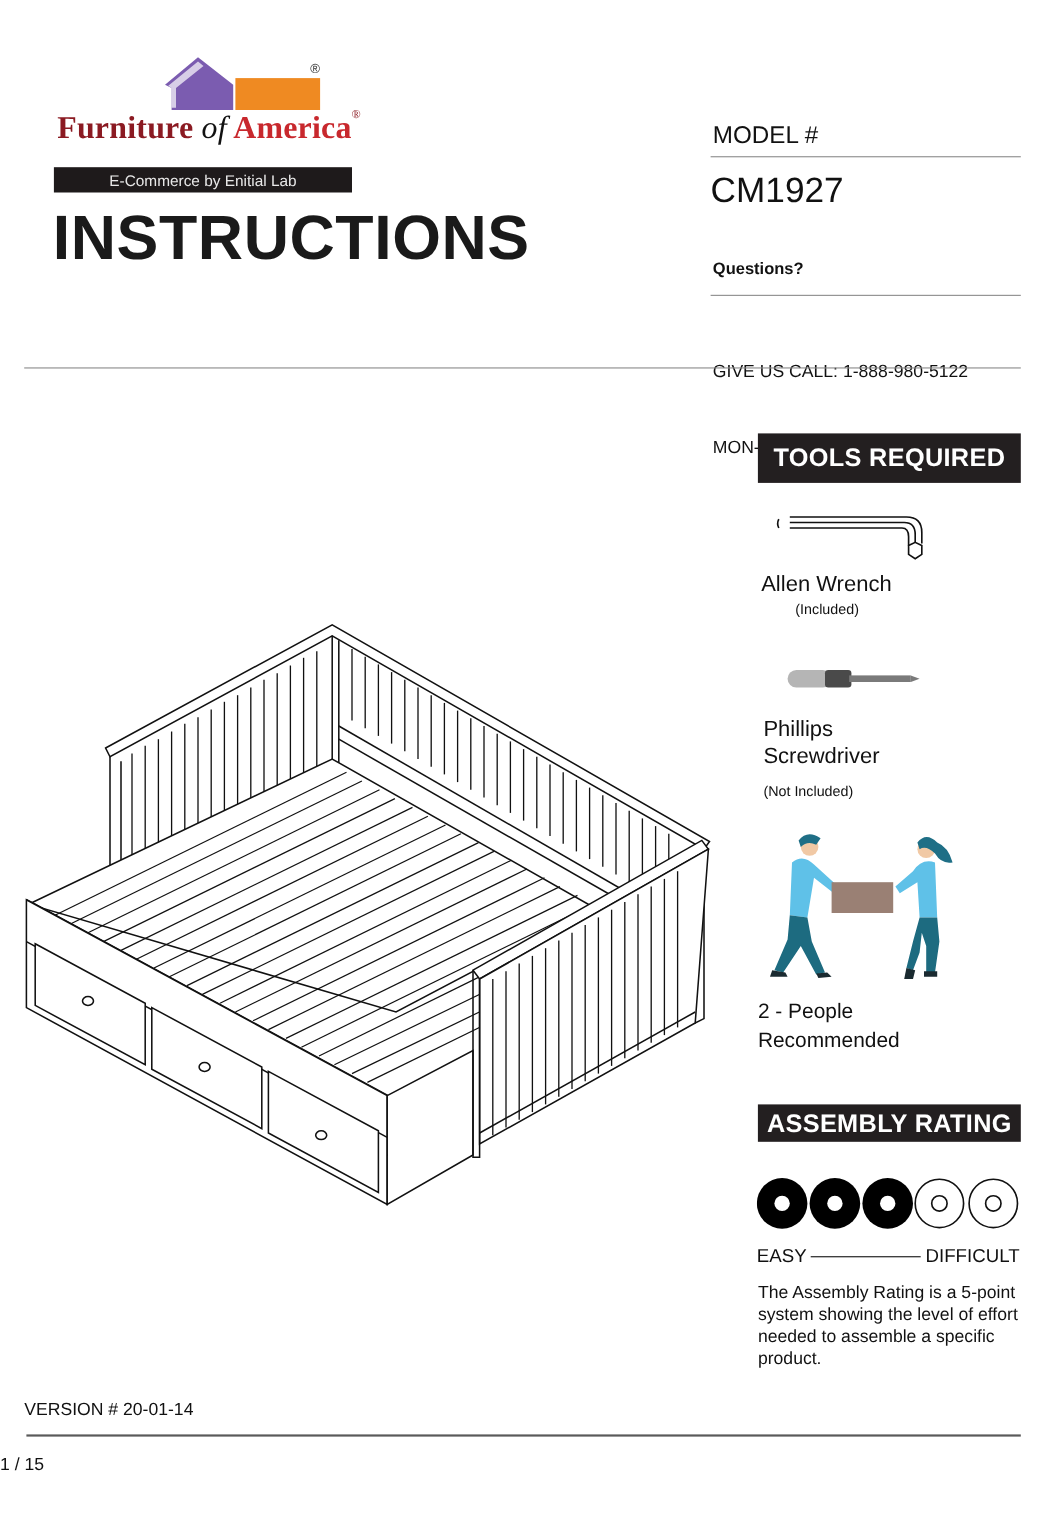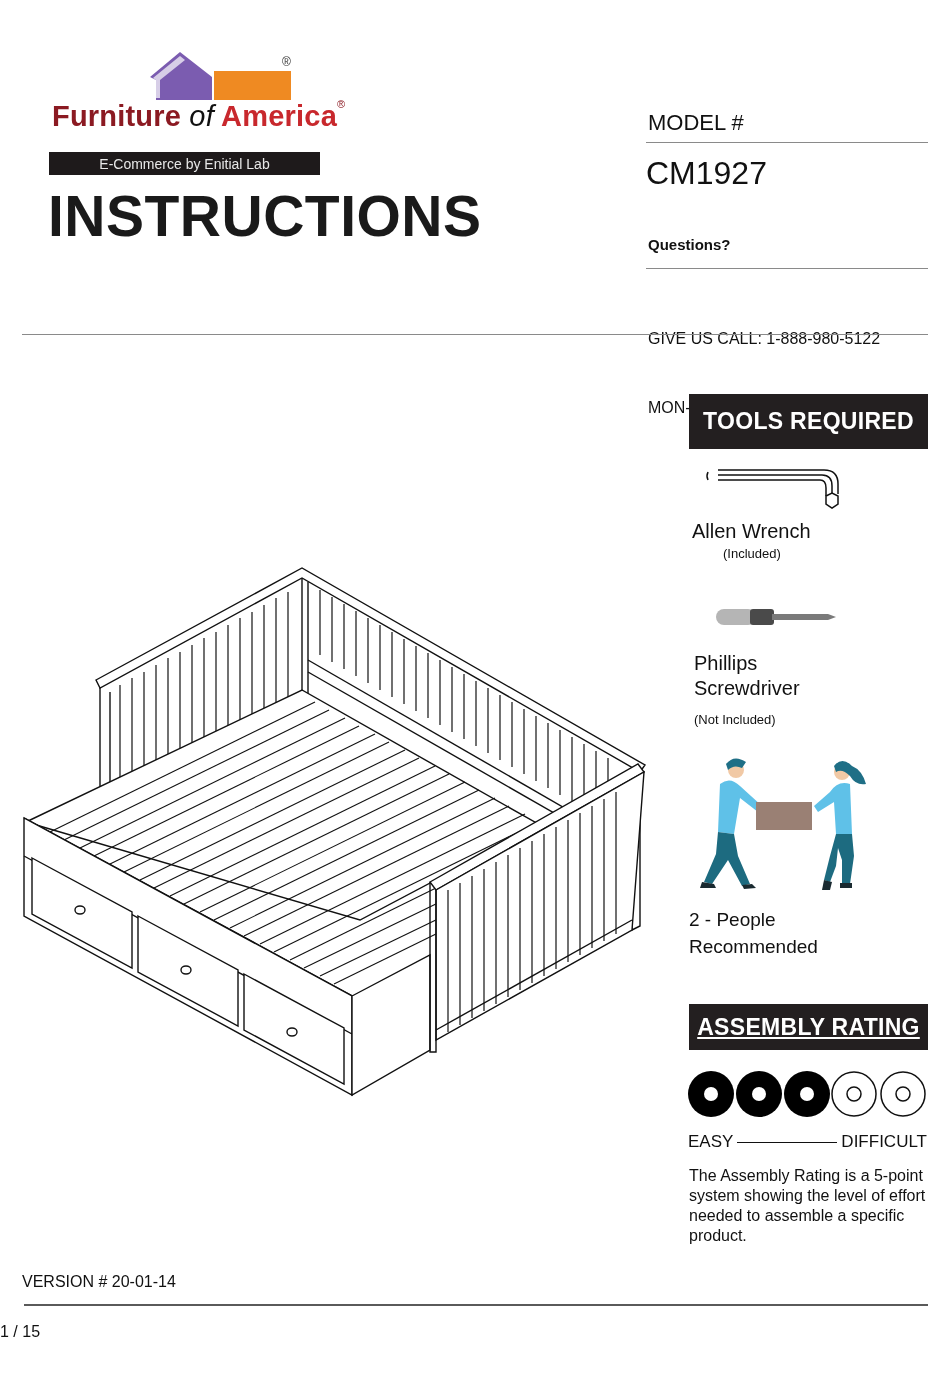--- a/index.html
+++ b/index.html
@@ -1,21 +1,21 @@
 <!DOCTYPE html>
 <html><head>
 <meta charset="utf-8">
 <style>
   html, body { margin:0; padding:0; background:#ffffff; }
   body { width:950px; height:1389px; position:relative; overflow:hidden; font-family:"Liberation Sans", sans-serif; color:#111; }
   .abs { position:absolute; }
 
   
   .logo-house { left:150px; top:50px; width:150px; height:52px; }
-  .brand { left:52px; top:100px; font-family:Liberation Sans, sans-serif; font-size:29px; font-weight:bold; color:#8b1a22; white-space:nowrap; letter-spacing:0.2px; }
+  .brand { left:52px; top:100px; font-family:Liberation Serif, serif; font-size:29px; font-weight:bold; color:#8b1a22; white-space:nowrap; letter-spacing:0.2px; }
   .brand .of { font-style:italic; font-weight:normal; color:#111; }
   .brand .america { color:#c8282d; }
   .brand sup { font-size:11px; font-weight:normal; color:#8b1a22; vertical-align:top; position:relative; top:-2px; }
   .ecom-bar { left:49px; top:152px; width:271px; height:23px; background:#1e1a1b; color:#e8e8e8; font-size:14px; display:flex; align-items:center; justify-content:center; }
 
   .title { left:48px; top:186px; font-weight:bold; font-size:57px; line-height:60px; letter-spacing:0.5px; color:#1a1a1a; }
 
   
   .model-label { left:648px; top:110px; font-size:22px; }
   .rule { height:1px; background:#8a8a8a; }
@@ -178,21 +178,21 @@
       <line x1="536" y1="267" x2="536" y2="409"></line>
     <line x1="548" y1="260" x2="548" y2="402"></line>
       <line x1="560" y1="253" x2="560" y2="395"></line>
     <line x1="572" y1="246" x2="572" y2="388"></line>
       <line x1="584" y1="239" x2="584" y2="381"></line>
     <line x1="596" y1="232" x2="596" y2="374"></line>
   </g>
   <line x1="416" y1="470" x2="612" y2="360"></line>
 </svg>
 
-<div class="abs band" style="left:689px; top:394px; width:239px; height:55px;">
+<div class="abs band" style="left:689px; top:394px; width:239px; height:45px;">
   <span>TOOLS REQUIRED</span>
 </div>
 
 <svg class="abs" style="left:704px; top:466px;" width="142" height="46" viewBox="0 0 142 46" fill="none" stroke="#111" stroke-width="1.5">
   <path d="M4,6 Q2,10 4,14"></path>
   <path d="M14,4 L120,4 Q134,4 134,18 L134,28"></path>
   <path d="M14,9 L118,9 Q128,9 128,20 L128,30"></path>
   <path d="M14,14 L116,14 Q122,14 122,22 L122,30"></path>
   <polygon points="122,30 128,27 134,30 134,38 128,42 122,38" fill="#fff"></polygon>
 </svg>
@@ -227,21 +227,21 @@
   <path d="M160,28 Q148,24 140,36 L124,50 L128,56 L144,46 L146,78 L162,78 Z" fill="#5fc1e8"></path>
   <path d="M146,78 L162,78 L164,100 L160,128 L152,128 L152,104 L148,92 L146,110 L140,126 L134,124 L140,100 Z" fill="#1d6b80"></path>
   <path d="M134,124 L142,126 L140,134 L132,134 Z" fill="#1a2a30"></path>
   <path d="M150,127 L162,127 L162,132 L150,132 Z" fill="#1a2a30"></path>
 </svg>
 <div class="abs tool-name" style="left:689px; top:906px; font-size:19px; line-height:27px;">
   <div>2 - People</div>
   <div>Recommended</div>
 </div>
 
-<div class="abs band" style="left:689px; top:1004px; width:239px; height:46px;text-decoration:underline;">
+<div class="abs band" style="left:689px; top:1004px; width:239px; height:34px;">
   <span>ASSEMBLY RATING</span>
 </div>
 
 <svg class="abs" style="left:688px; top:1070px;" width="242" height="48" viewBox="0 0 242 48">
   <g>
       <circle cx="23" cy="24" r="23" fill="#000"></circle>
       <circle cx="23" cy="24" r="7" fill="#fff"></circle>
     </g>
   <g>
       <circle cx="71" cy="24" r="23" fill="#000"></circle>

